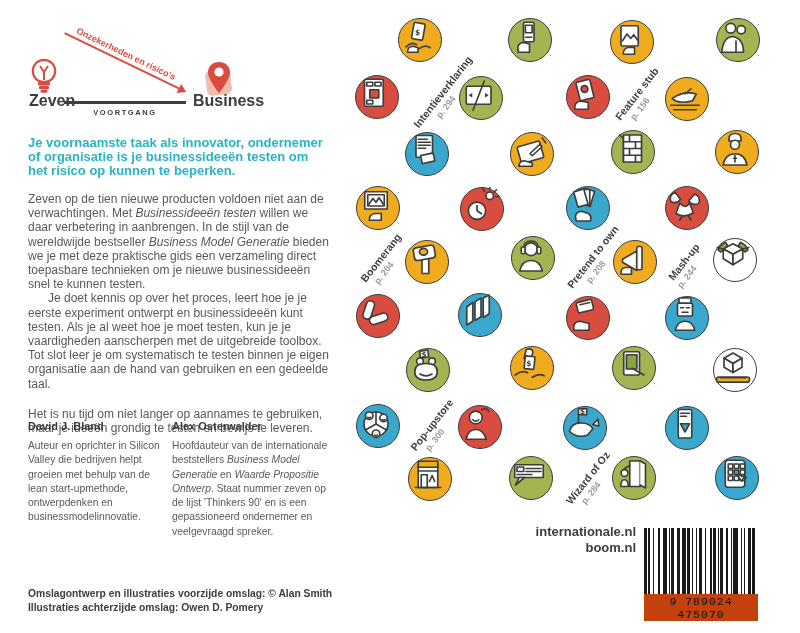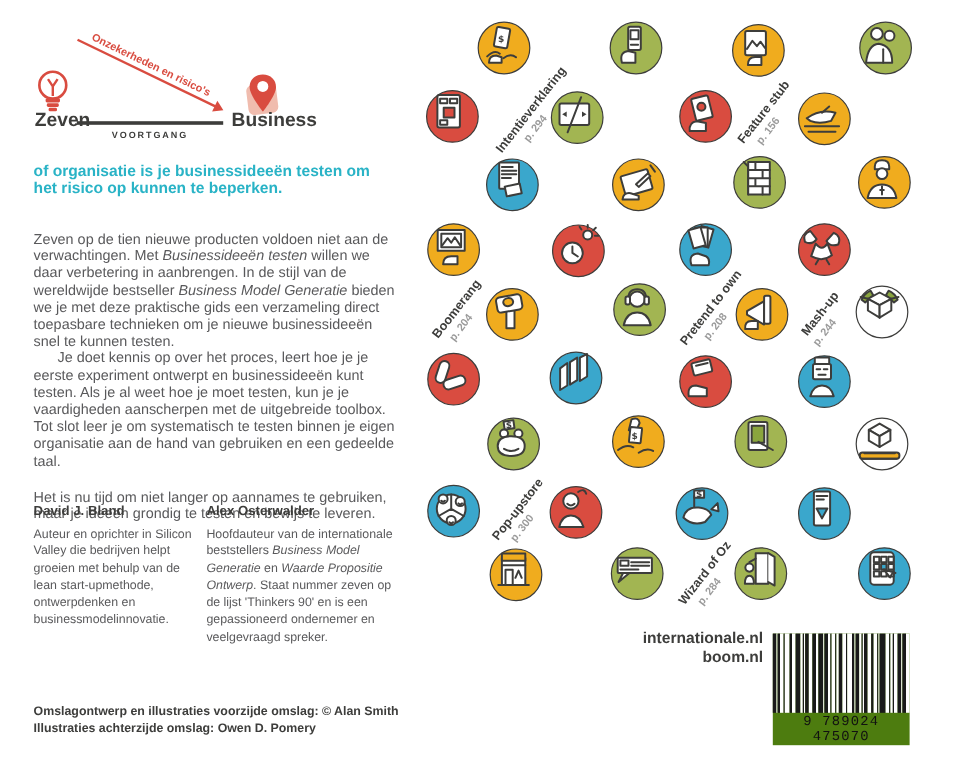--- a/index.html
+++ b/index.html
@@ -45,21 +45,21 @@
   .stamp svg .a-yellow{fill:var(--yellow);}
   .stamp svg .a-green{fill:var(--green2);}
   .stamp svg text{stroke:none;fill:var(--ink);font:700 10px "DejaVu Sans",sans-serif;}
   .stamp-label{position:absolute;transform:translate(-50%,-50%) rotate(-52deg);text-align:center;color:var(--ink);}
   .stamp-label .lt{font-weight:bold;font-size:10.5px;white-space:nowrap;}
   .stamp-label .lp{font-size:9px;font-weight:bold;color:#9b9b9b;margin-top:1px;transform:translateX(-10px);white-space:nowrap;}
 
   
   .sites{left:436px;top:524px;width:200px;text-align:right;font-size:13px;font-weight:bold;
        line-height:16px;color:var(--ink);}
-  .barcode-box{left:644px;top:528px;width:114px;background:#4d7c0f;}
+  .barcode-box{left:644px;top:528px;width:114px;background:#c2410c;}
   .bars{display:flex;height:66px;width:114px;}
   .bars span{height:100%;}
   .barcode-number{text-align:center;font-family:"Liberation Mono","DejaVu Sans Mono",monospace;
        font-size:11.5px;color:#111;letter-spacing:1px;margin-top:1px;}
 </style>
 </head>
 <body>
 
 <div class="abs arrow-group">
   <div class="arrow-text">Onzekerheden en risico's</div>
@@ -79,20 +79,21 @@
 <div class="abs progress-label">VOORTGANG</div>
 
 <svg class="abs" style="left:200px;top:60px" width="38" height="40" viewBox="0 0 38 40">
   <rect x="6" y="10" width="25" height="25" rx="5" transform="rotate(-7 18 22)" fill="#f0bcae"></rect>
   <path d="M19 2c-6.6 0-11 4.6-11 10.4 0 7 11 20.6 11 20.6s11-13.6 11-20.6C30 6.6 25.6 2 19 2z" fill="#d94c40"></path>
   <circle cx="19" cy="12" r="4.6" fill="#fff"></circle>
 </svg>
 <div class="abs node-label" style="left:193px;top:92px">Business</div>
 
 <div class="abs headline">
+  <div>Je voornaamste taak als innovator, ondernemer</div>
   <div>of organisatie is je businessideeën testen om</div>
   <div>het risico op kunnen te beperken.</div>
 </div>
 
 <div class="abs bodycopy">
   <p><span>Zeven op de tien nieuwe producten voldoen niet aan de verwachtingen. Met </span><span style="font-style: italic;">Businessideeën testen</span><span> willen we daar verbetering in aanbrengen. In de stijl van de wereldwijde bestseller </span><span style="font-style: italic;">Business Model Generatie</span><span> bieden we je met deze praktische gids een verzameling direct toepasbare technieken om je nieuwe businessideeën snel te kunnen testen.</span></p>
   <p class="indent"><span>Je doet kennis op over het proces, leert hoe je je eerste experiment ontwerpt en businessideeën kunt testen. Als je al weet hoe je moet testen, kun je je vaardigheden aanscherpen met de uitgebreide toolbox. Tot slot leer je om systematisch te testen binnen je eigen organisatie aan de hand van gebruiken en een gedeelde taal.</span></p>
   <p class="gap"><span>Het is nu tijd om niet langer op aannames te gebruiken, maar je ideeën grondig te testen en bewijs te leveren.</span></p>
 </div>
 

